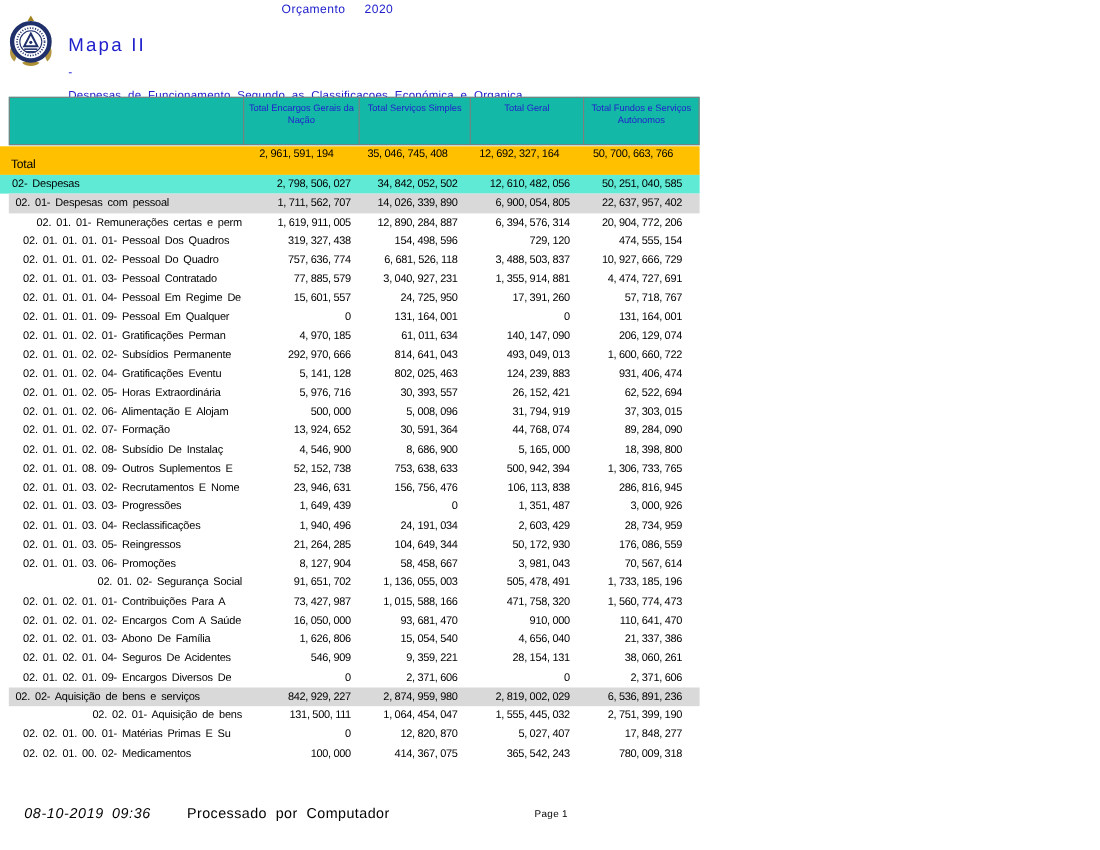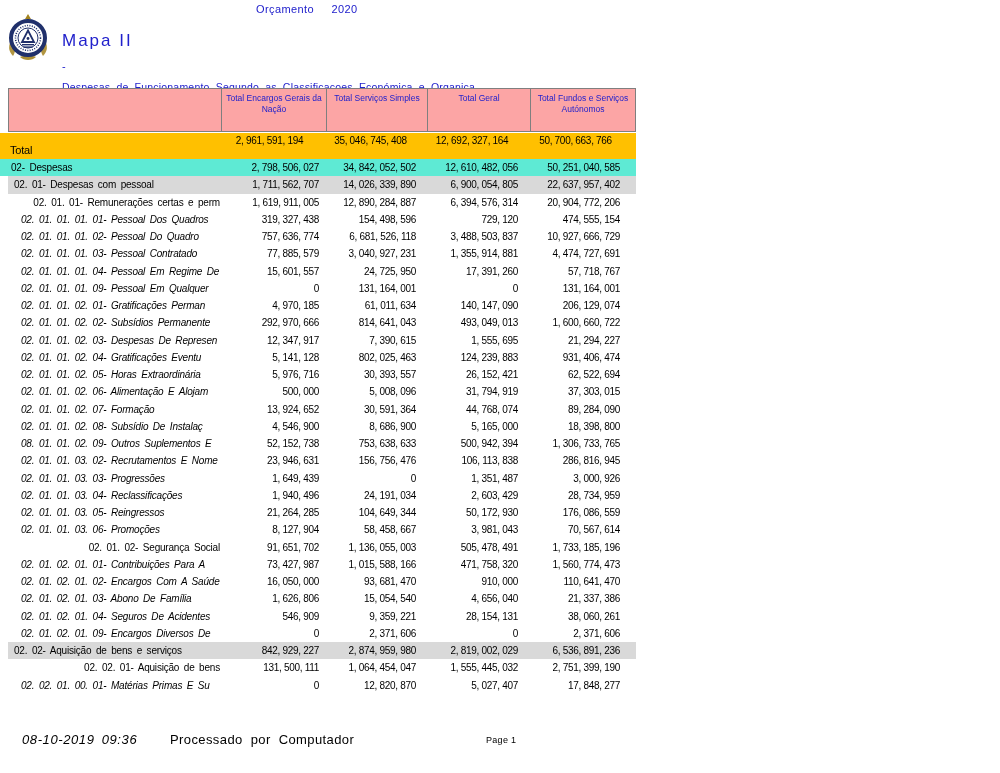--- a/index.html
+++ b/index.html
@@ -21,21 +21,21 @@
     flex-direction:column;
   }
   .map-name { font-size:17px; letter-spacing:2px; }
   .map-sep  { font-size:11px; }
   .map-sub  { font-size:10.5px; letter-spacing:.2px; word-spacing:3px; }
   .logo { position:absolute; left:6px; top:13px; }
 
   
   .table { position:absolute; left:8px; top:88px; width:628px; }
   .thead {
-    display:flex; height:44px; background:#fca5a5;
+    display:flex; height:44px; background:#14b8a6;
     border:1px solid #7f7f7f; margin-bottom:1px;
   }
   .thead .hcell {
     font-size:8.5px; line-height:1.35; color:#2121cc; text-align:center;
     padding-top:4px; border-left:1px solid #7f7f7f; overflow:hidden;
   }
   .thead .hcell:first-child { border-left:none; }
   .h0 { width:212px; } .h1 { width:105px; } .h2 { width:101px; }
   .h3 { width:105px; } .h4 { width:103px; }
 
@@ -54,21 +54,21 @@
 
   
   .row.total { background:#ffc000; height:26px; margin-left:-8px; width:636px; }
   .row.total .label { width:220px; align-self:flex-end; padding-bottom:3px; padding-left:10px; font-size:11px; }
   .row.total .num { align-self:flex-start; padding-top:2px;text-align:center; }
   .row.cyan { background:#5eead4; margin-left:-8px; width:636px; }
   .row.cyan .label { width:220px; padding-left:11px; }
   .row.gray { background:#d9d9d9; }
   .row.indent1 .label { padding-left:6px; }
   .row.indent2 .label { padding-left:10px;text-align:right; }
-  .row.indent3 .label { padding-left:13px;font-style:italic; }
+  .row.indent3 .label { padding-left:13px; }
 
   
   .footer-date { position:absolute; left:22px; top:732px; font-size:13px; letter-spacing:.6px; word-spacing:3px;font-style:italic; }
   .footer-proc { position:absolute; left:170px; top:732px; font-size:13px; letter-spacing:.4px; word-spacing:4px; }
   .footer-page { position:absolute; left:486px; top:735px; font-size:9px; letter-spacing:.3px;text-align:right; }
 </style>
 </head>
 <body>
 
 <div class="page">
@@ -182,27 +182,20 @@
           <div class="cell num c3">206, 129, 074</div>
         </div>
         <div class="row plain indent3">
           <div class="cell label">02. 01. 01. 02. 02- Subsídios Permanente</div>
           <div class="cell num c0">292, 970, 666</div>
           <div class="cell num c1">814, 641, 043</div>
           <div class="cell num c2">493, 049, 013</div>
           <div class="cell num c3">1, 600, 660, 722</div>
         </div>
         <div class="row plain indent3">
-          <div class="cell label">02. 01. 01. 02. 03- Despesas De Represen</div>
-          <div class="cell num c0">12, 347, 917</div>
-          <div class="cell num c1">7, 390, 615</div>
-          <div class="cell num c2">1, 555, 695</div>
-          <div class="cell num c3">21, 294, 227</div>
-        </div>
-        <div class="row plain indent3">
           <div class="cell label">02. 01. 01. 02. 04- Gratificações Eventu</div>
           <div class="cell num c0">5, 141, 128</div>
           <div class="cell num c1">802, 025, 463</div>
           <div class="cell num c2">124, 239, 883</div>
           <div class="cell num c3">931, 406, 474</div>
         </div>
         <div class="row plain indent3">
           <div class="cell label">02. 01. 01. 02. 05- Horas Extraordinária</div>
           <div class="cell num c0">5, 976, 716</div>
           <div class="cell num c1">30, 393, 557</div>
@@ -224,21 +217,21 @@
           <div class="cell num c3">89, 284, 090</div>
         </div>
         <div class="row plain indent3">
           <div class="cell label">02. 01. 01. 02. 08- Subsídio De Instalaç</div>
           <div class="cell num c0">4, 546, 900</div>
           <div class="cell num c1">8, 686, 900</div>
           <div class="cell num c2">5, 165, 000</div>
           <div class="cell num c3">18, 398, 800</div>
         </div>
         <div class="row plain indent3">
-          <div class="cell label">08. 01. 01. 02. 09- Outros Suplementos E</div>
+          <div class="cell label">02. 01. 01. 08. 09- Outros Suplementos E</div>
           <div class="cell num c0">52, 152, 738</div>
           <div class="cell num c1">753, 638, 633</div>
           <div class="cell num c2">500, 942, 394</div>
           <div class="cell num c3">1, 306, 733, 765</div>
         </div>
         <div class="row plain indent3">
           <div class="cell label">02. 01. 01. 03. 02- Recrutamentos E Nome</div>
           <div class="cell num c0">23, 946, 631</div>
           <div class="cell num c1">156, 756, 476</div>
           <div class="cell num c2">106, 113, 838</div>
@@ -328,20 +321,27 @@
           <div class="cell num c2">1, 555, 445, 032</div>
           <div class="cell num c3">2, 751, 399, 190</div>
         </div>
         <div class="row plain indent3">
           <div class="cell label">02. 02. 01. 00. 01- Matérias Primas E Su</div>
           <div class="cell num c0">0</div>
           <div class="cell num c1">12, 820, 870</div>
           <div class="cell num c2">5, 027, 407</div>
           <div class="cell num c3">17, 848, 277</div>
         </div>
+        <div class="row plain indent3">
+          <div class="cell label">02. 02. 01. 00. 02- Medicamentos</div>
+          <div class="cell num c0">100, 000</div>
+          <div class="cell num c1">414, 367, 075</div>
+          <div class="cell num c2">365, 542, 243</div>
+          <div class="cell num c3">780, 009, 318</div>
+        </div>
       </div>
   </div>
 
   <div class="footer-date">08-10-2019 09:36</div>
   <div class="footer-proc">Processado por Computador</div>
   <div class="footer-page">Page 1</div>
 
 </div>
 
 </body></html>

